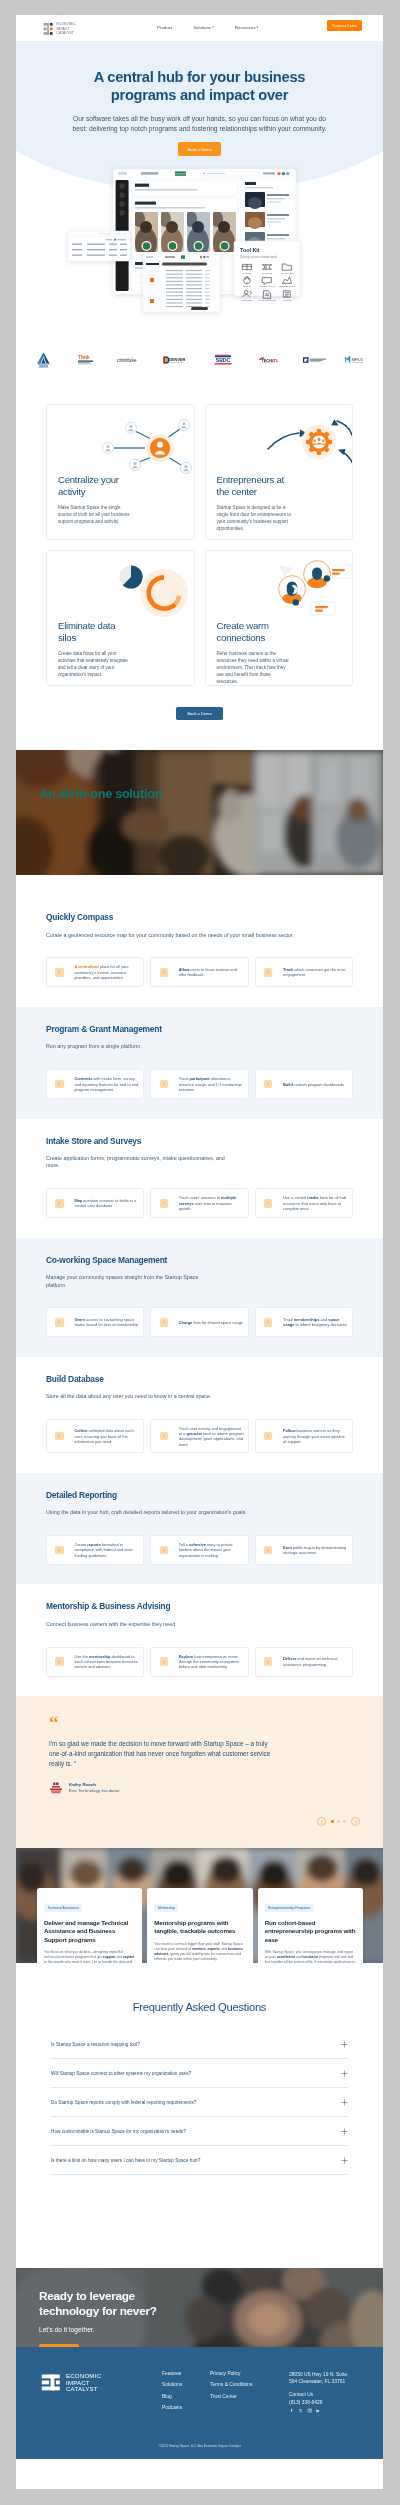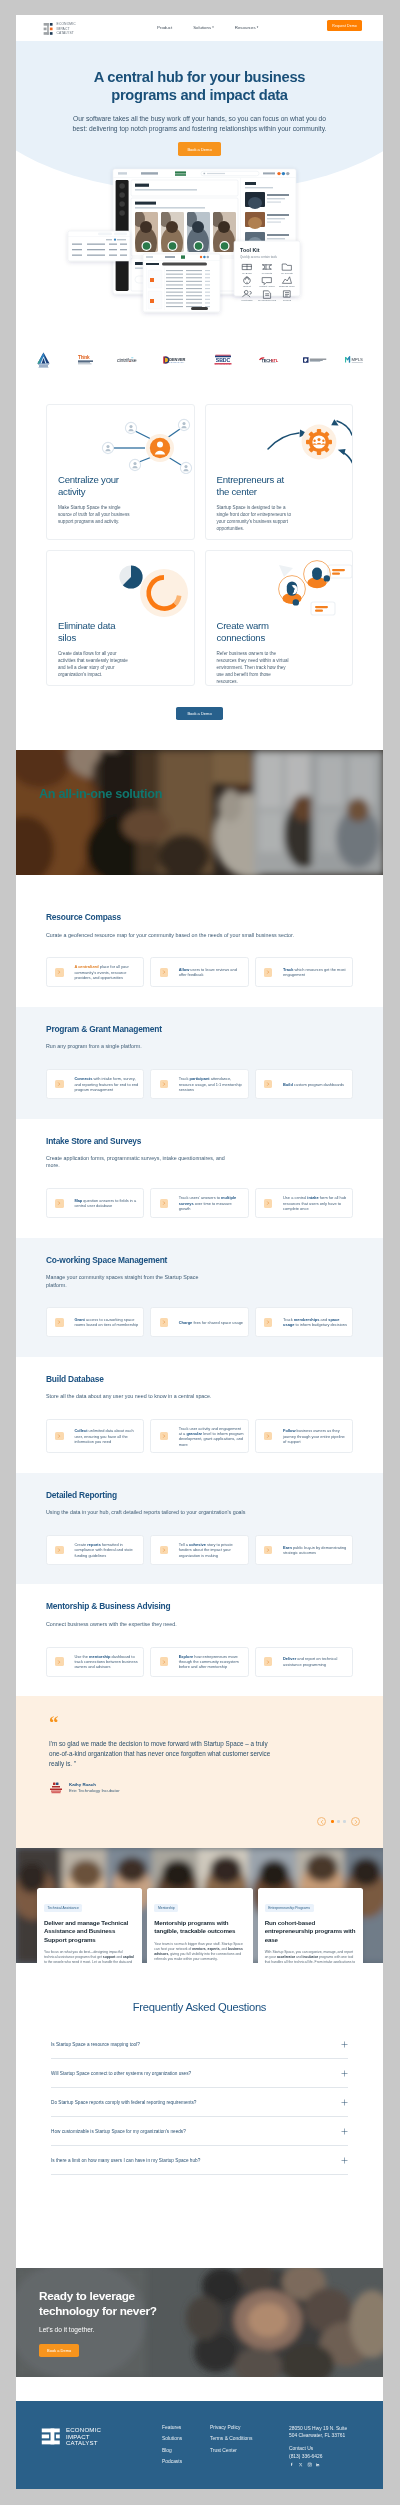--- a/index.html
+++ b/index.html
@@ -95,21 +95,21 @@
   .solcard p b{font-weight:700;color:#2f3f4d;}
 
   
   .faq{padding:38px 35px 0;height:305px;}
   .faq h2{margin:0 0 17px;text-align:center;font-size:11.2px;color:#1b5181;font-weight:400;letter-spacing:-.25px;}
   .faqrow{border-bottom:.7px solid #e1e6eb;height:29px;display:flex;align-items:center;justify-content:space-between;}
   .faqrow span{font-size:4.7px;color:#2c5273;}
   .faqplus{width:7px;height:7px;position:relative;}
 
   
-  .ctasec{position:relative;height:133px;overflow:hidden;}
+  .ctasec{position:relative;height:79px;overflow:hidden;}
   .cta-photo{position:absolute;inset:0;}
   .ctatxt{position:absolute;left:23px;top:21px;}
   .ctatxt h2{margin:0;font-size:11.8px;line-height:14.6px;color:#fff;font-weight:700;letter-spacing:-.3px;}
   .ctatxt p{margin:8px 0 0;font-size:6.6px;color:#fff;}
   .ctabtn{margin-top:11px;background:#f7941d;color:#fff;border:0;font-size:4px;padding:4px 8px;border-radius:1.8px;font-weight:400;}
 
   
   .foot{background:#2a6089;height:112px;position:relative;}
   .flogo{position:absolute;left:25px;top:26px;display:flex;align-items:center;gap:5px;}
   .flogo-mark{width:20px;height:17px;}
@@ -154,21 +154,21 @@
         <a href="#">Solutions<span class="car">▾</span></a>
         <a href="#">Resources<span class="car">▾</span></a>
       </nav>
     <button class="hdr-cta">Request Demo</button>
   </div>
 
   <div class="hero">
     <div class="hero-bg"></div>
     <div class="hero-ell"></div>
     <div class="hero-inner">
-      <h1>A central hub for your business programs and impact data</h1>
+      <h1>A central hub for your business programs and impact over</h1>
       <p>Our software takes all the busy work off your hands, so you can focus on what you do best: delivering top notch programs and fostering relationships within your community.</p>
       <button class="hero-btn">Book a Demo</button>
     </div>
     <div class="shots" id="shots"><svg viewBox="0 0 367 299" width="367" height="299">
       <defs>
             <filter id="sh" x="-15%" y="-15%" width="130%" height="140%">
         <feDropShadow dx="0" dy="1.2" stdDeviation="2" flood-color="#16324d" flood-opacity=".14"></feDropShadow>
             </filter>
           </defs>
       <g filter="url(#sh)">
@@ -621,21 +621,21 @@
   </g>
   <rect width="367" height="125" fill="rgba(26,20,14,.26)"></rect>
         </svg></div>
     <div class="banner-txt">
       <h2>An all-in-one solution</h2>
     </div>
   </div>
 
   <div id="fsecs">
       <div class="fsec ">
-    <h2>Resource Compass</h2>
+    <h2>Quickly Compass</h2>
     <p class="intro">Curate a geofenced resource map for your community based on the needs of your small business sector.</p>
     <div class="fcards">
       <div class="fcard">
         <span class="fchev">
               <svg viewBox="0 0 12 12">
                 <path d="M4.4 2.4 L8 6 L4.4 9.6" fill="none" stroke="#e8862a" stroke-width="1.5" stroke-linecap="round" stroke-linejoin="round"></path>
               </svg>
             </span>
         <span class="ft"><span class="ob">A centralized</span> place for all your community's events, resource providers, and opportunities</span>
       </div>

